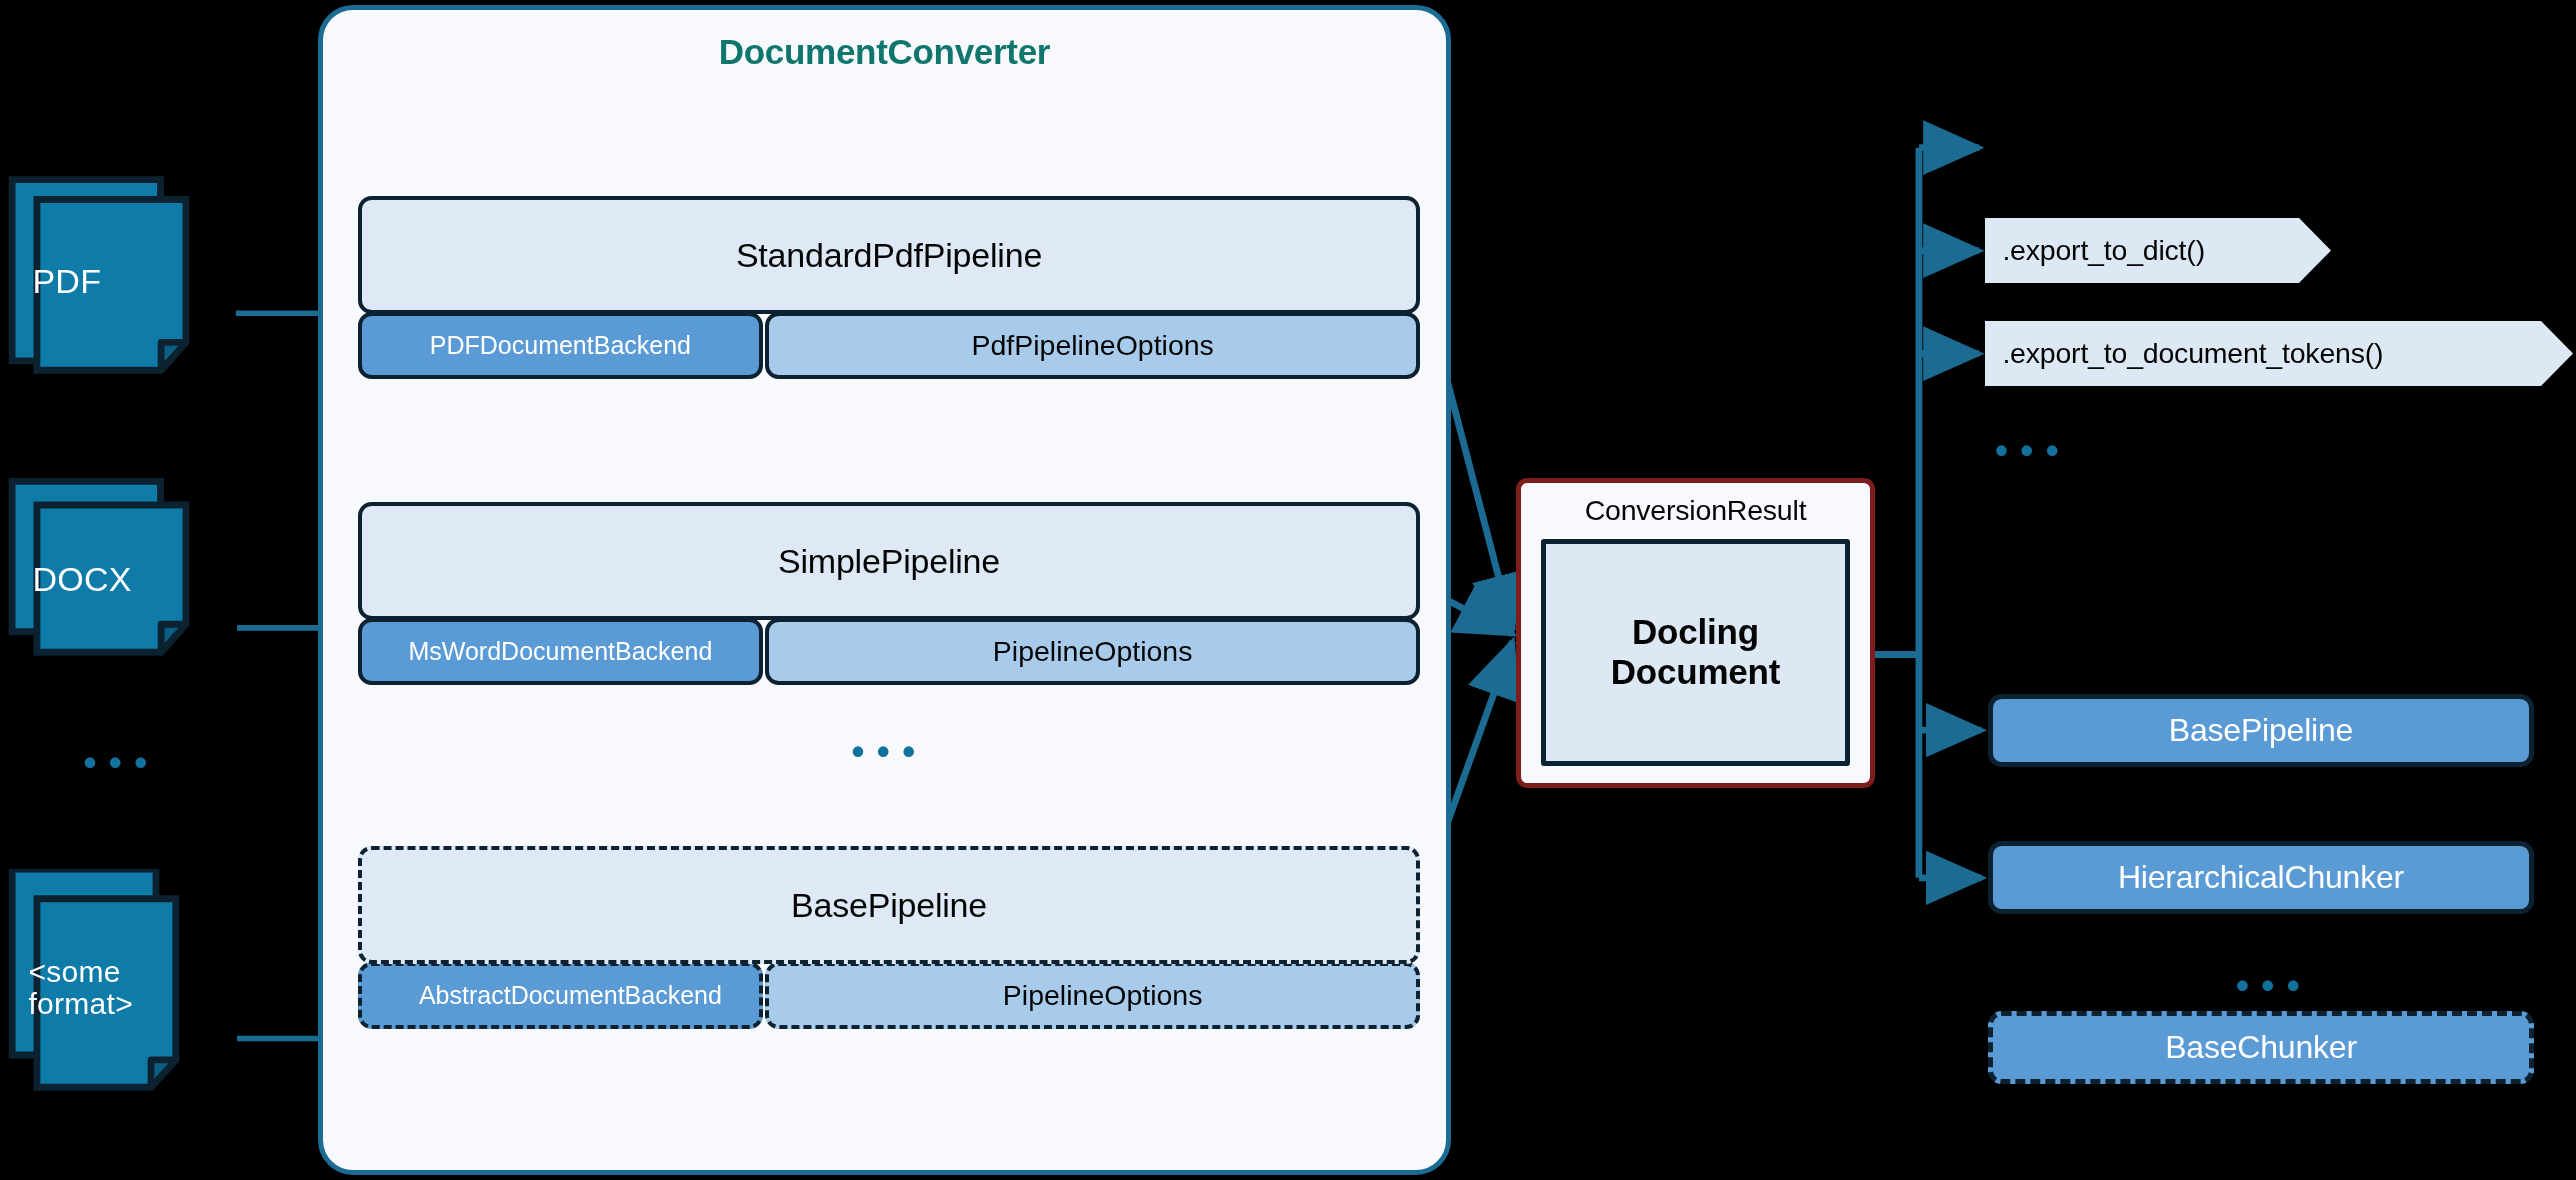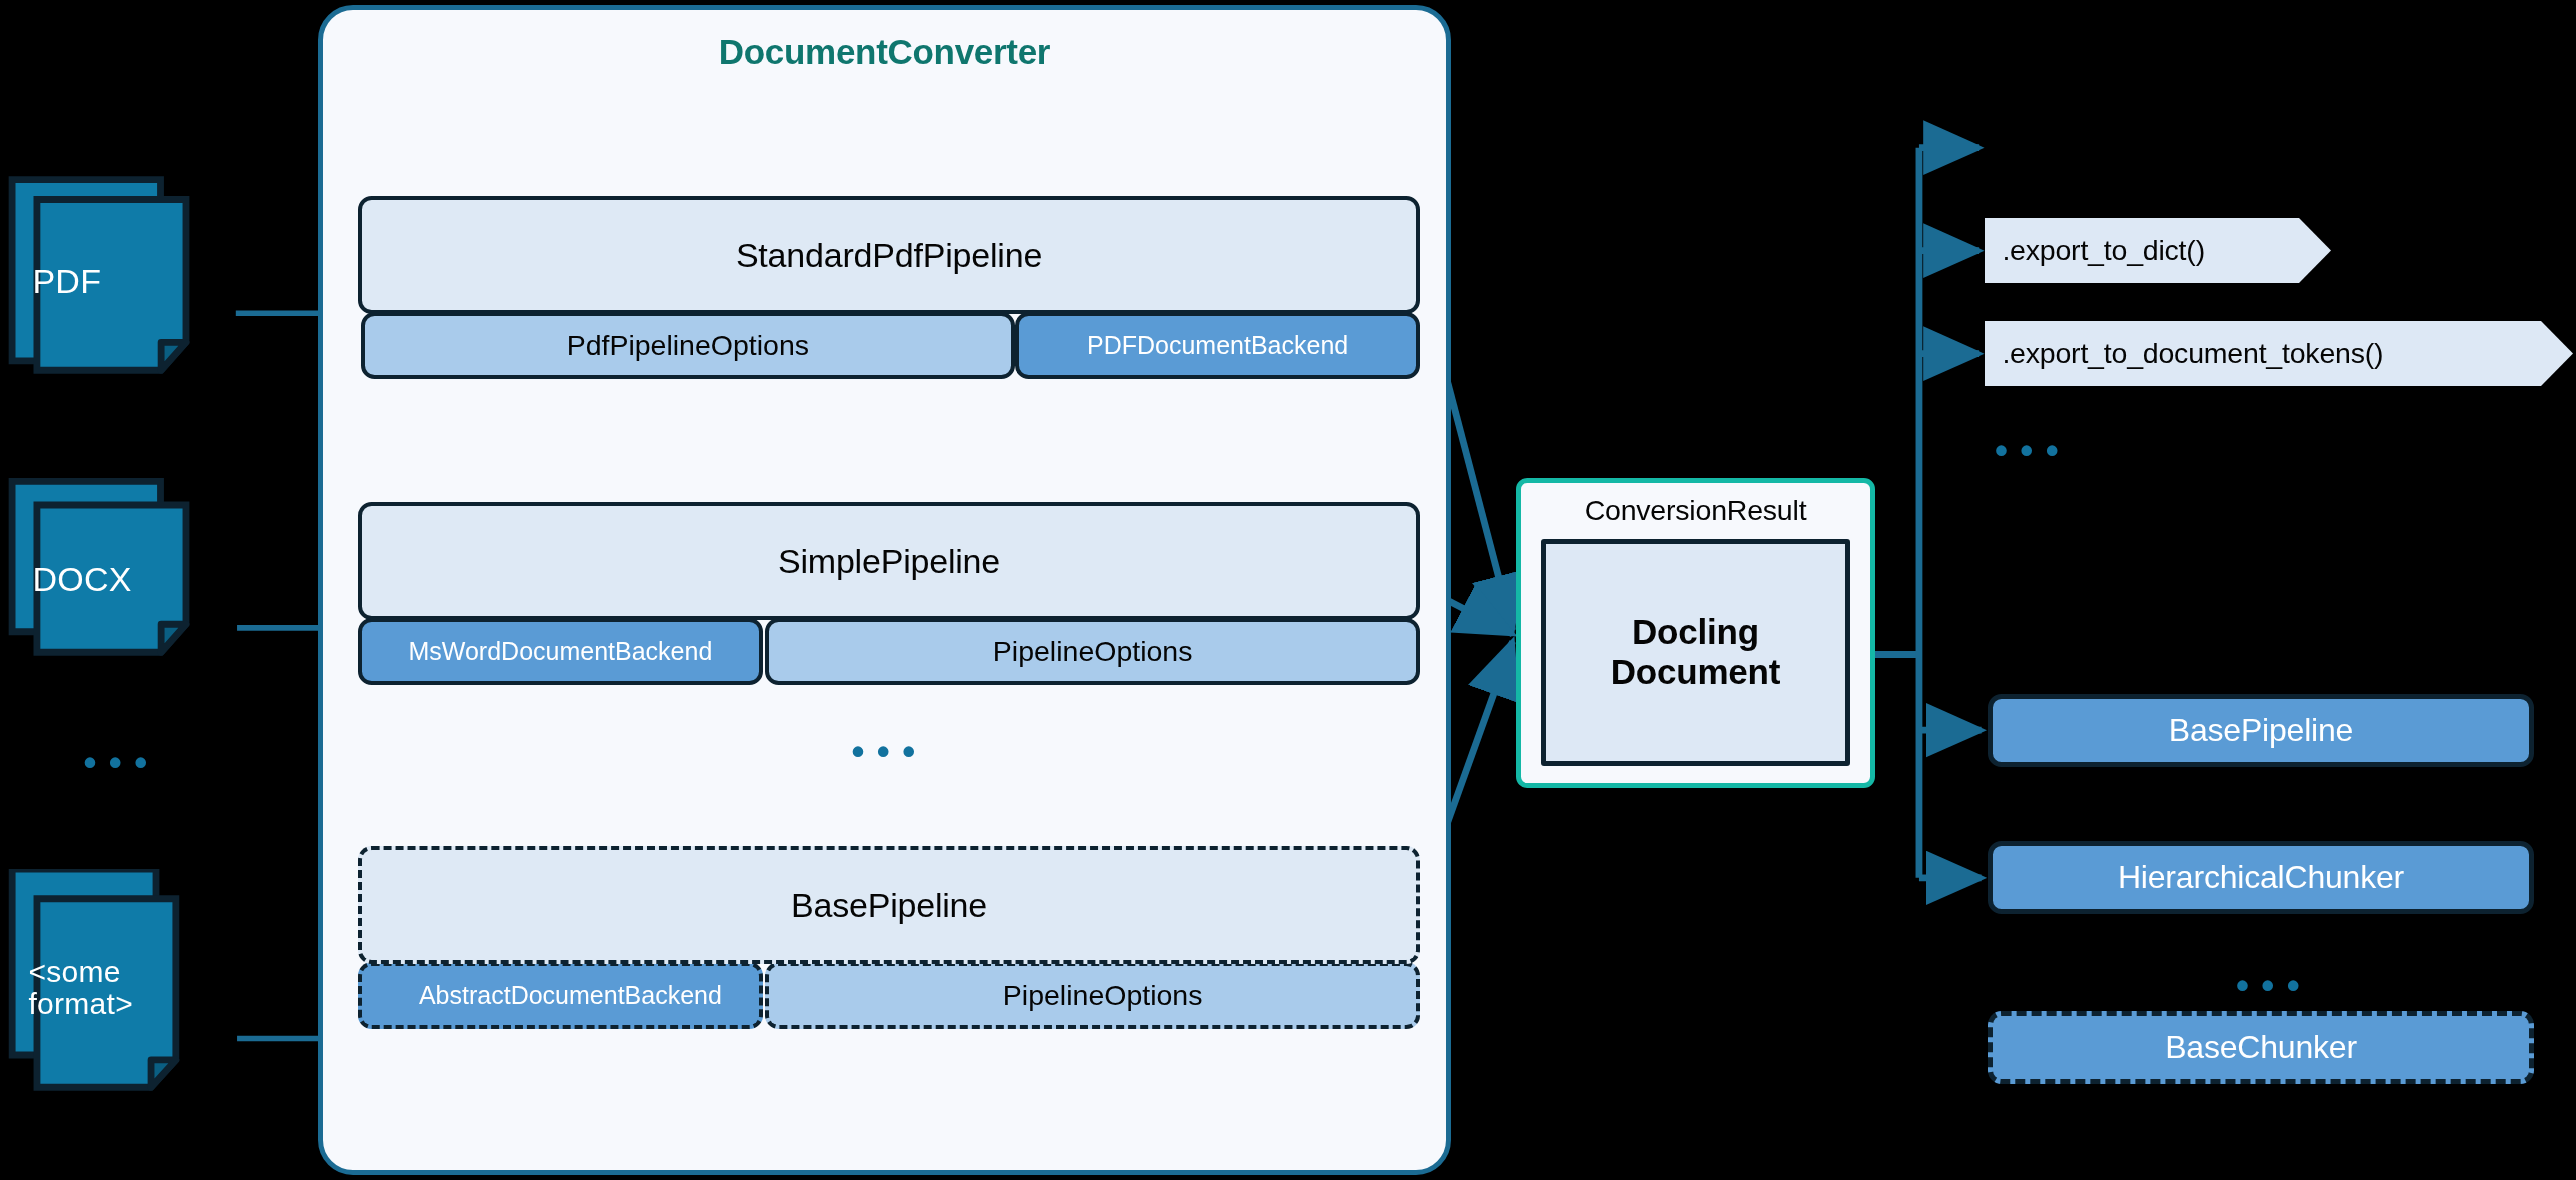--- a/index.html
+++ b/index.html
@@ -129,21 +129,21 @@
   }
 
   
   #conv-result {
     position: absolute;
     left: 1516px;
     top: 478px;
     width: 359px;
     height: 310px;
     background: #f7f9fd;
-    border: 5px solid #14b8a6;
+    border: 5px solid #7f1d1d;
     border-radius: 11.2px;
     box-sizing: border-box;
   }
   #conv-result-title {
     position: absolute;
     left: 0; right: 0;
     top: 11.2px;
     text-align: center;
     font-size: 28.5px;
     color: #050505;
@@ -288,22 +288,22 @@
   </div>
 
   <div id="converter">
     <div id="converter-title">DocumentConverter</div>
 
     <div class="pipeline" style="top:186px;">
       <div class="pipe-head">
         <span class="pipe-head-label">StandardPdfPipeline</span>
       </div>
       <div class="pipe-row">
+        <div class="cell cell-backend">PDFDocumentBackend</div>
         <div class="cell cell-options">PdfPipelineOptions</div>
-        <div class="cell cell-backend">PDFDocumentBackend</div>
       </div>
     </div>
 
     <div class="pipeline" style="top:492px;">
       <div class="pipe-head">
         <span class="pipe-head-label">SimplePipeline</span>
       </div>
       <div class="pipe-row">
         <div class="cell cell-backend">MsWordDocumentBackend</div>
         <div class="cell cell-options">PipelineOptions</div>

